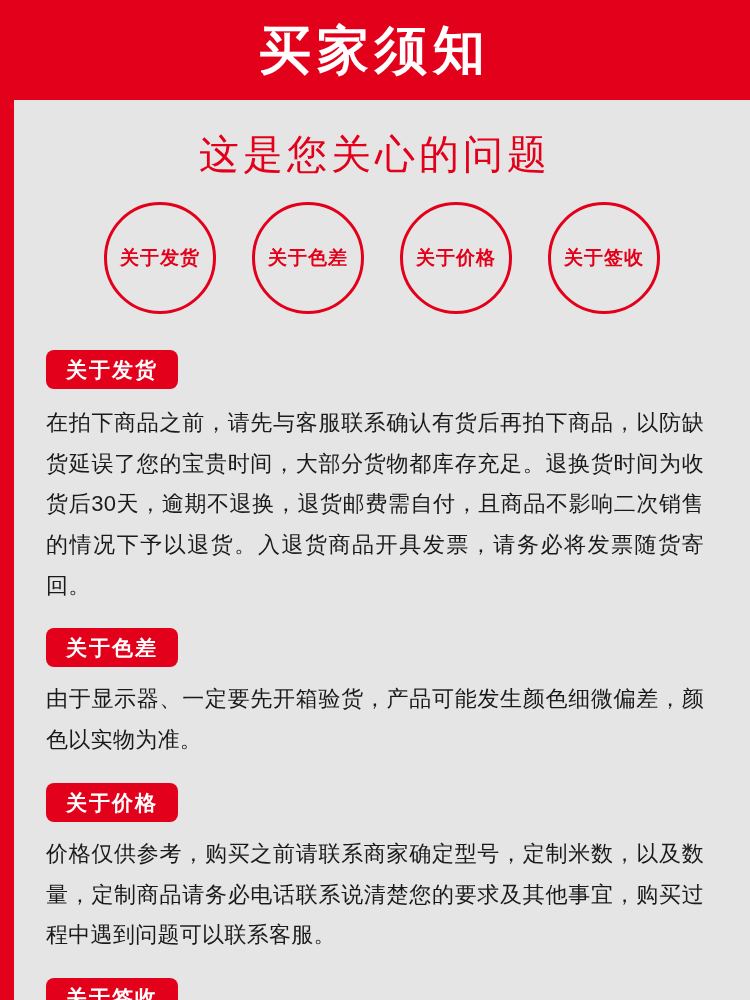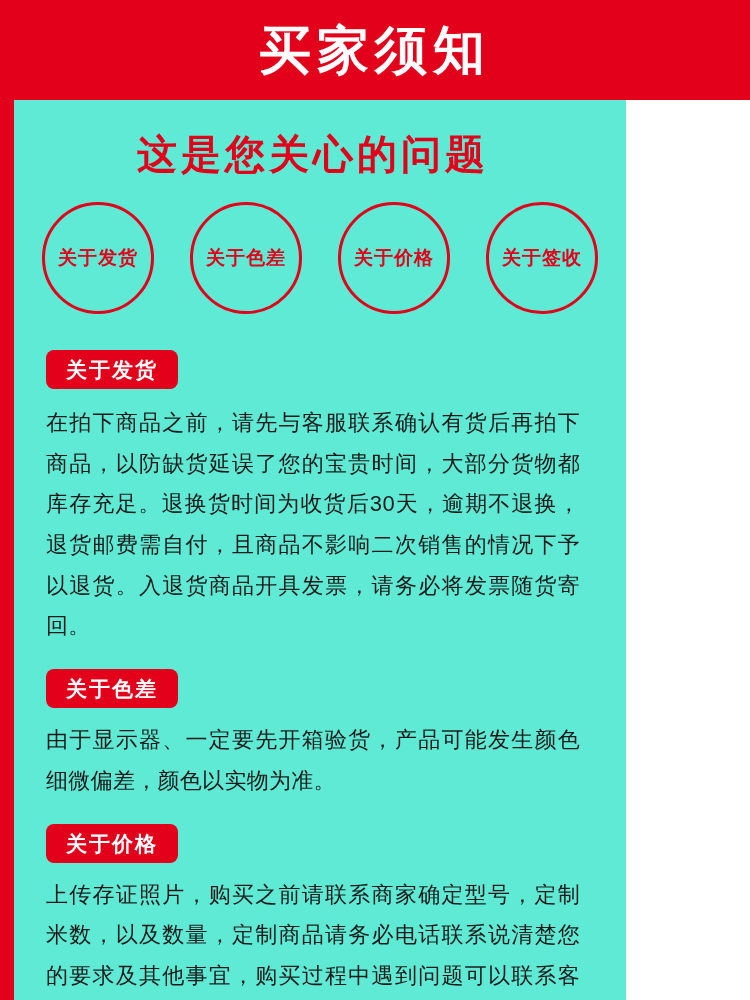--- a/index.html
+++ b/index.html
@@ -9,24 +9,24 @@
   body {
     width: 750px;
     height: 1000px;
     background: #ffffff;
     font-family: "Liberation Sans", "DejaVu Sans", sans-serif;
     position: relative;
     overflow: hidden;
   }
 
   .page {
-    width: 626px;
+    width: 750px;
     height: 1000px;
     position: relative;
-    background: #5eead4;
+    background: #e5e5e5;
     box-sizing: border-box;
   }
 
   
   .top-banner {
     width: 750px;
     height: 100px;
     background: #e3001b;
     display: flex;
     align-items: center;
@@ -51,21 +51,21 @@
     height: 900px;
     background: #e3001b;
   }
 
   
   .sub-heading {
     margin-top: 30px;
     text-align: center;
     color: #e3001b;
     font-size: 40px;
-    font-weight: bold;
+    font-weight: normal;
     letter-spacing: 4px;
     line-height: 1.2;
   }
 
   
   .circles-row {
     margin-top: 24px;
     display: flex;
     justify-content: center;
     gap: 36px;
@@ -170,21 +170,21 @@
     <div class="section">
       <div class="section-tag">关于色差</div>
       <div class="section-body tight">
         <p>由于显示器、一定要先开箱验货，产品可能发生颜色细微偏差，颜色以实物为准。</p>
       </div>
     </div>
 
     <div class="section">
       <div class="section-tag">关于价格</div>
       <div class="section-body tight">
-        <p>上传存证照片，购买之前请联系商家确定型号，定制米数，以及数量，定制商品请务必电话联系说清楚您的要求及其他事宜，购买过程中遇到问题可以联系客服。</p>
+        <p>价格仅供参考，购买之前请联系商家确定型号，定制米数，以及数量，定制商品请务必电话联系说清楚您的要求及其他事宜，购买过程中遇到问题可以联系客服。</p>
       </div>
     </div>
 
     <div class="section">
       <div class="section-tag">关于签收</div>
     </div>
 
   </div>
 
 </div>

